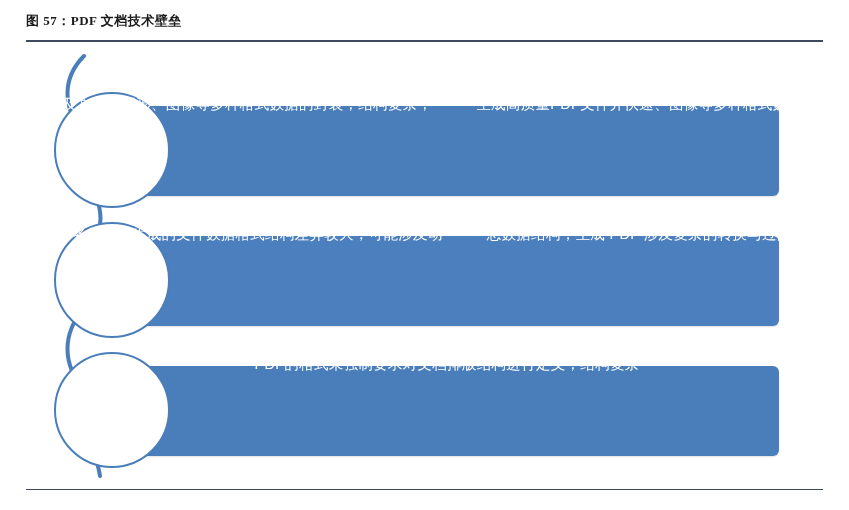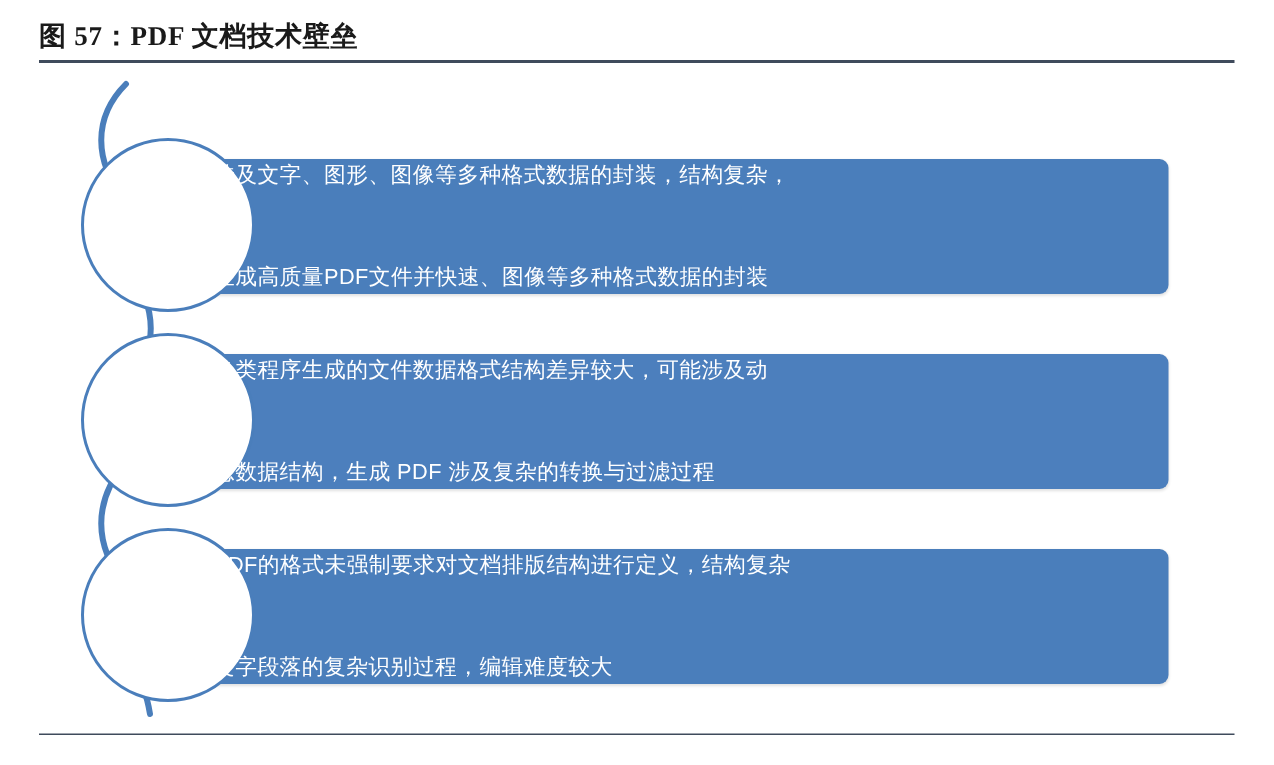--- a/index.html
+++ b/index.html
@@ -23,21 +23,21 @@
   .fig-header {
     position: absolute;
     left: 26px;
     top: 12px;
     width: 797px;
     height: 30px;
   }
   .fig-title {
     font-family: "Liberation Serif", serif;
     font-weight: bold;
-    font-size: 18px;
+    font-size: 13px;
     color: #1a1a1a;
     letter-spacing: 0.5px;
     white-space: nowrap;
   }
   .rule-top {
     position: absolute;
     left: 26px;
     top: 40px;
     width: 797px;
     height: 2px;
@@ -91,21 +91,21 @@
   .bar-2 { background: #4c7fbd; }
   .bar-3 { background: #4a7ebb; }
 
   .bar-text {
     position: absolute;
     left: 116px;
     top: 0;
     width: 610px;
     height: 118px;
     display: flex;
-    flex-direction: column;
+    flex-direction: row;
     justify-content: center;
     color: #ffffff;
     font-family: "Liberation Sans", sans-serif;
     font-size: 14.5px;
     line-height: 24px;
     letter-spacing: 0.3px;
     gap: 44px;
   }
   .bar-text span { display: block; white-space: nowrap; }
 
@@ -158,21 +158,20 @@
         <span>各类程序生成的文件数据格式结构差异较大，可能涉及动</span>
         <span>态数据结构，生成 PDF 涉及复杂的转换与过滤过程</span>
       </div>
     </div>
 
     <div class="row row-3">
       <div class="bar bar-3"></div>
       <div class="circle"></div>
       <div class="bar-text">
         <span>PDF的格式未强制要求对文档排版结构进行定义，结构复杂</span>
-        <span>文字段落的复杂识别过程，编辑难度较大</span>
       </div>
     </div>
 
   </div>
 
   <div class="rule-bottom"></div>
 
 </div>
 
 </body></html>

